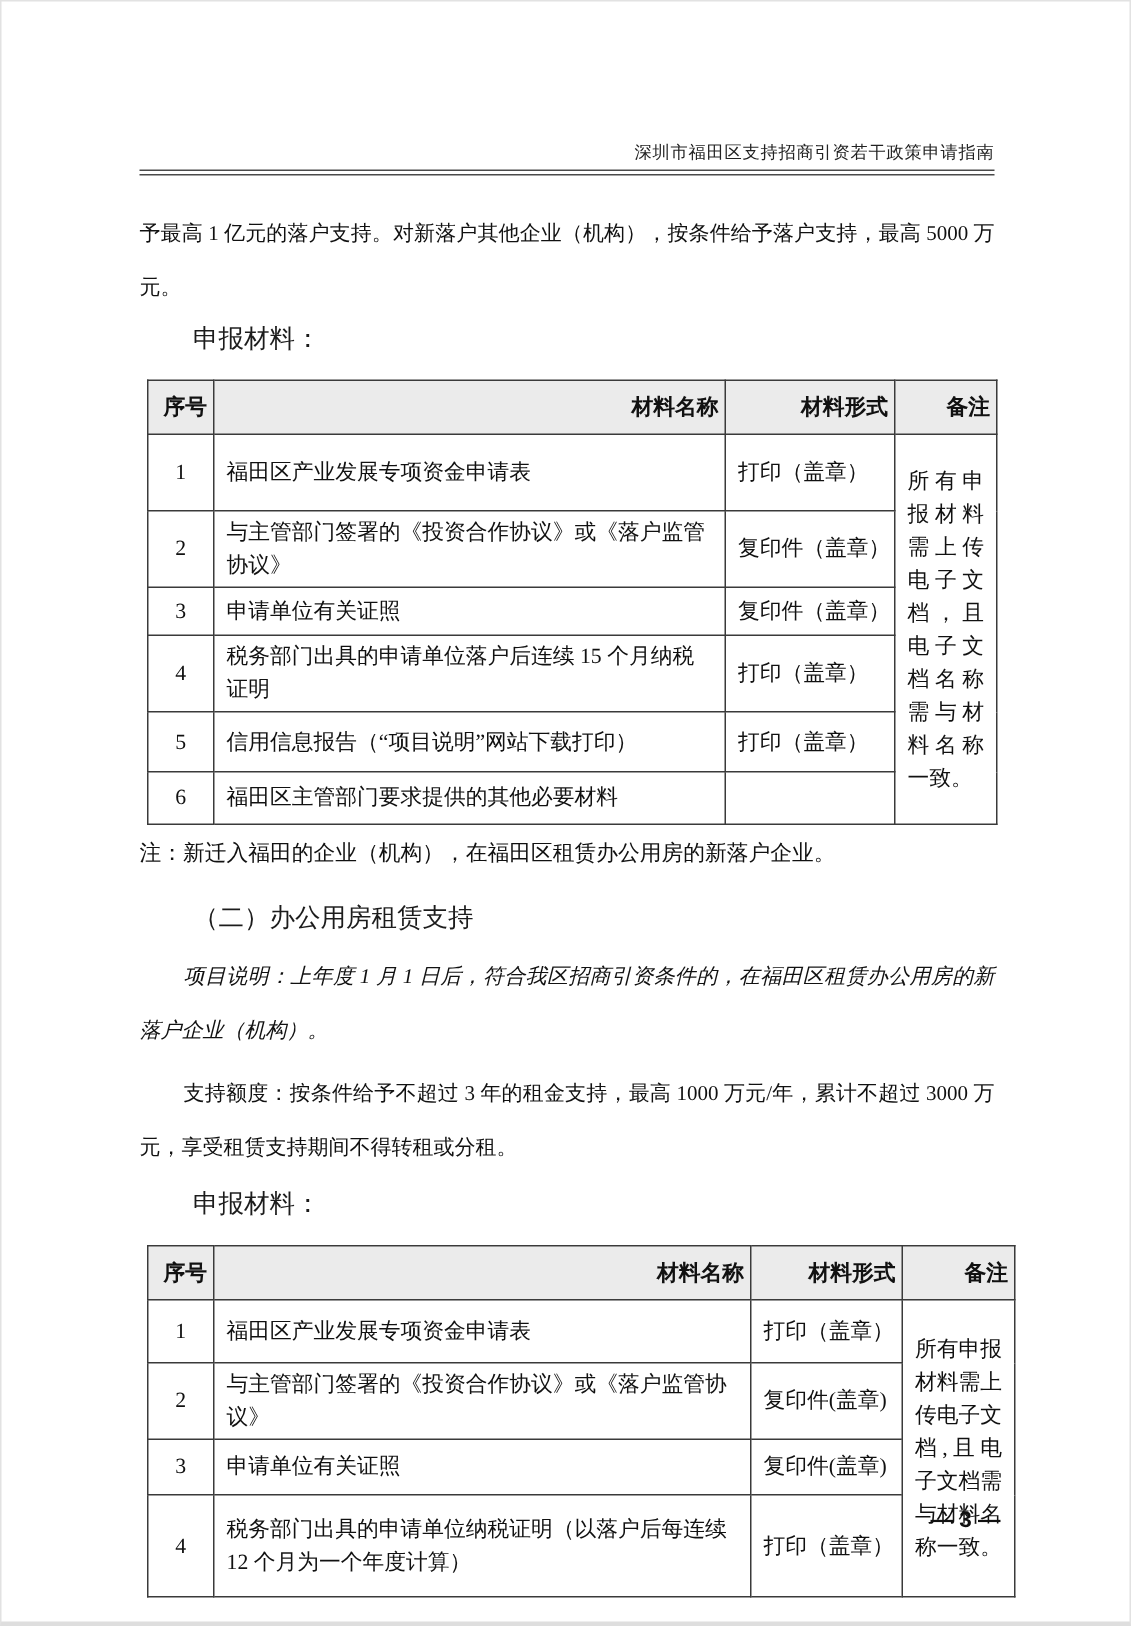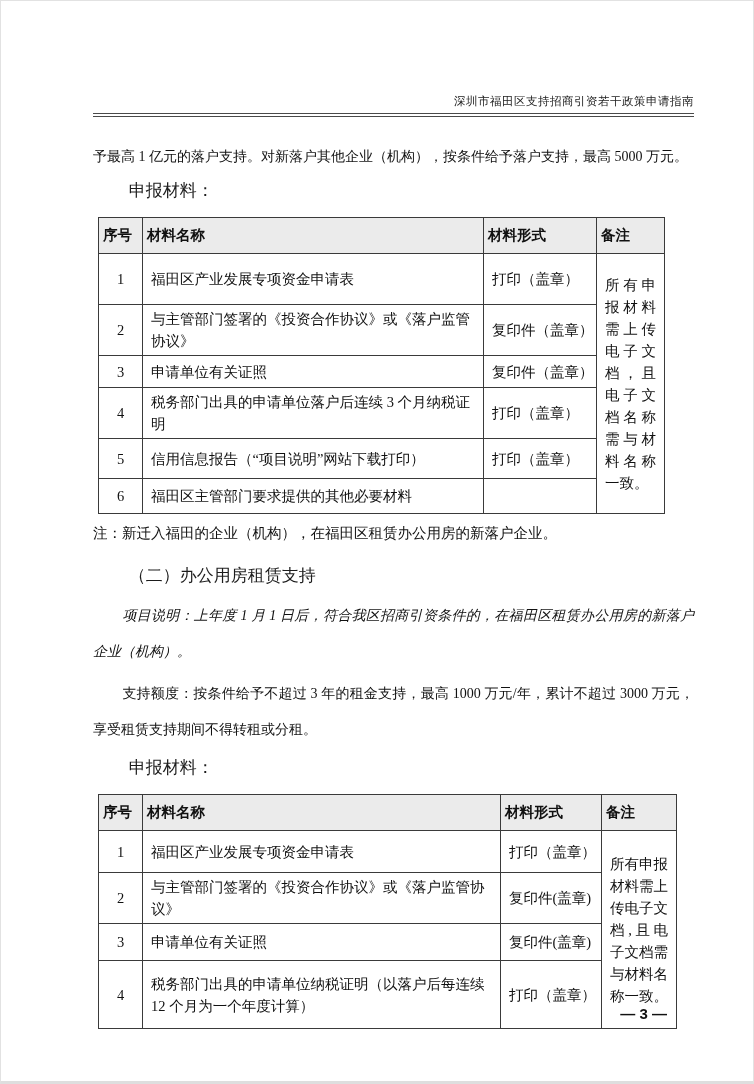--- a/index.html
+++ b/index.html
@@ -6,21 +6,21 @@
   html,body { background:#f2f2f2; }
   body { font-family:"Liberation Serif","DejaVu Serif",serif; color:#1c1c1c; }
   .page {
     position:relative;
     width:754px; height:1084px;
     background:#ffffff;
     border:1px solid #e2e2e2;
     border-bottom:3px solid #dedede;
     overflow:hidden;
   }
-  .content { padding:0 59px 0 92px; }
+  .content { padding:0 90px 0 92px; }
 
   .doc-header {
     margin-top:93px;
     text-align:right;
     font-size:11.5px;
     letter-spacing:0.5px;
     color:#222;
   }
   .double-rule {
     margin-top:4px;
@@ -51,21 +51,21 @@
     margin-left:5px;
     font-size:14.5px;
     color:#111;
   }
   table.materials, table.materials td, table.materials th {
     border:1.4px solid #3a3a3a;
   }
   table.materials th {
     background:#ebebeb;
     font-weight:bold;
-    text-align:left;
+    text-align:right;
     font-size:14.5px;
     height:36px;
     padding:2px 4px;
   }
   table.materials td { padding:3px 8px; line-height:22px; }
   td.c-no { text-align:center; padding:3px 2px; }
   td.c-form { padding:3px 5px; white-space:nowrap; overflow:hidden; }
   td.c-remark {
     vertical-align:middle;
     text-align:justify;
@@ -141,21 +141,21 @@
         <td>与主管部门签署的《投资合作协议》或《落户监管协议》</td>
         <td class="c-form">复印件（盖章）</td>
       </tr>
       <tr style="height:32px;">
         <td class="c-no">3</td>
         <td>申请单位有关证照</td>
         <td class="c-form">复印件（盖章）</td>
       </tr>
       <tr style="height:50px;">
         <td class="c-no">4</td>
-        <td>税务部门出具的申请单位落户后连续 3 个月纳税证明</td>
+        <td>税务部门出具的申请单位落户后连续 15 个月纳税证明</td>
         <td class="c-form">打印（盖章）</td>
       </tr>
       <tr style="height:40px;">
         <td class="c-no">5</td>
         <td>信用信息报告（“项目说明”网站下载打印）</td>
         <td class="c-form">打印（盖章）</td>
       </tr>
       <tr style="height:35px;">
         <td class="c-no">6</td>
         <td>福田区主管部门要求提供的其他必要材料</td>

